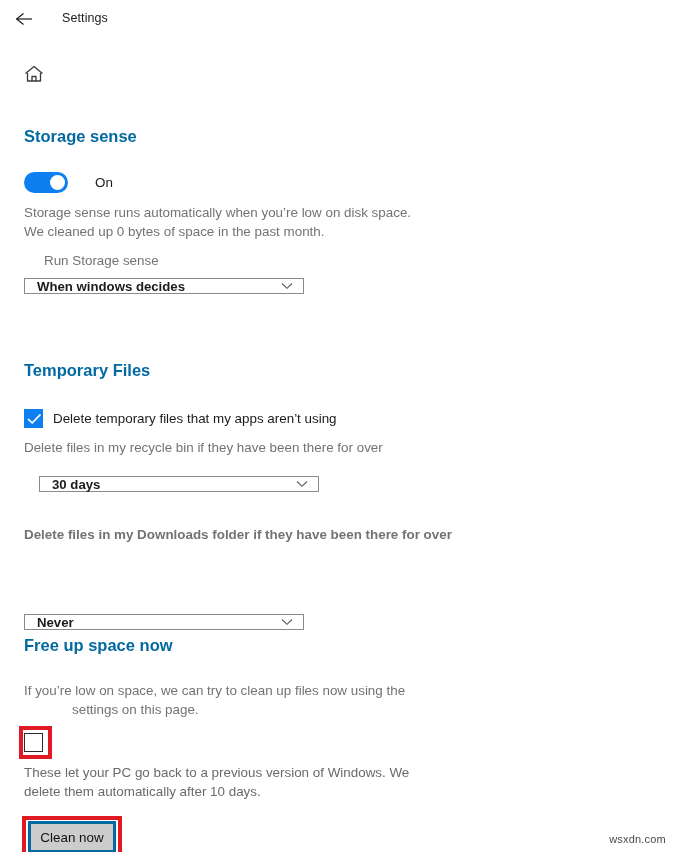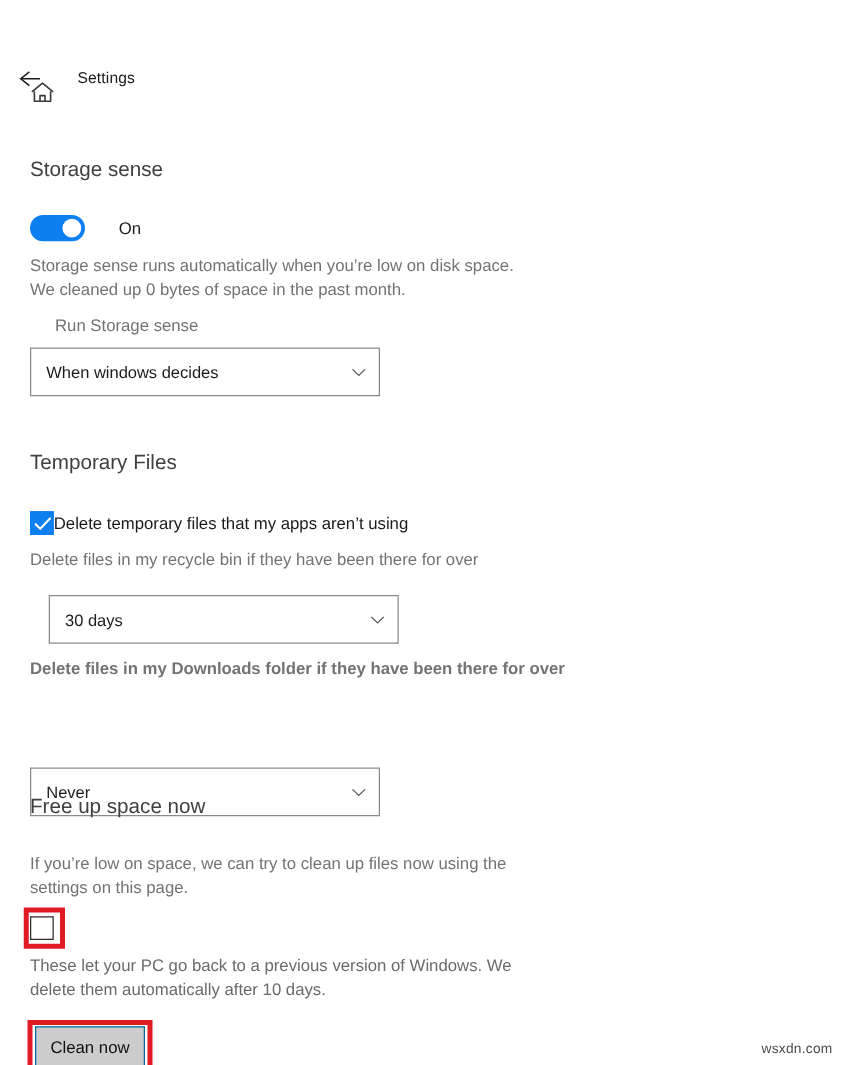--- a/index.html
+++ b/index.html
@@ -16,21 +16,20 @@
     color: #1a1a1a;
     -webkit-font-smoothing: antialiased;
   }
 
   
   .titlebar {
     position: absolute;
     top: 0; left: 0;
     width: 676px;
     height: 36px;
-    margin-top: 44px;
   }
   .back-arrow {
     position: absolute;
     left: 14px;
     top: 8px;
     width: 22px;
     height: 22px;
     display: flex;
     align-items: center;
     justify-content: center;
@@ -72,22 +71,22 @@
     white-space: nowrap;
   }
 
   
   .content { position: absolute; left: 0; top: 0; width: 676px; }
 
   .section-heading {
     position: absolute;
     left: 24px;
     font-size: 16.5px;
-    font-weight: 400;
-    color: #404040;
+    font-weight: 700;
+    color: #0369a1;
     letter-spacing: 0px;
     white-space: nowrap;
   }
   .body-text {
     position: absolute;
     left: 24px;
     font-size: 13.4px;
     line-height: 19px;
     color: #737373;
     white-space: nowrap;
@@ -125,25 +124,26 @@
     margin-left: 27px;
     font-size: 13.4px;
     color: #1b1b1b;
   }
 
   
   .combo {
     position: absolute;
     left: 24px;
     width: 280px;
-    height: 39px;
+    height: 16px;
     border: 1px solid #8a8a8a;
     background: #ffffff;
     box-sizing: border-box;
     cursor: pointer;
+    font-weight: bold;
   }
   .combo .combo-value {
     position: absolute;
     left: 12px;
     top: 50%;
     transform: translateY(-50%);
     font-size: 13.2px;
     color: #1b1b1b;
     white-space: nowrap;
   }
@@ -175,21 +175,21 @@
   .checkbox.checked {
     background: #0d7ff0;
     border: 1px solid #0d7ff0;
   }
   .checkbox.unchecked {
     background: #ffffff;
     border: 1.5px solid #2b2b2b;
   }
   .checkbox svg { position: absolute; left: 2px; top: 3px; }
   .check-label {
-    margin-left: 0;
+    margin-left: 10px;
     font-size: 13.4px;
     color: #1b1b1b;
     white-space: nowrap;
   }
 
   
   .redbox {
     position: absolute;
     border: 4px solid #e01b24;
     box-sizing: border-box;
@@ -197,21 +197,21 @@
   }
 
   
   .clean-btn {
     position: absolute;
     left: 28px;
     top: 821px;
     width: 88px;
     height: 32px;
     background: #cccccc;
-    border: 1px solid #0369a1;
+    border: 3px solid #0369a1;
     box-sizing: border-box;
     font-size: 13.4px;
     color: #111111;
     font-family: "Liberation Sans", sans-serif;
     cursor: pointer;
     display: flex;
     align-items: center;
     justify-content: center;
     padding: 0;
   }
@@ -303,21 +303,21 @@
     <span class="chev">
       <svg width="12" height="8" viewBox="0 0 12 8">
           <path d="M1 1.5 L6 6.3 L11 1.5" fill="none" stroke="#5a5a5a" stroke-width="1.1"></path>
         </svg>
     </span>
   </div>
 
   <div class="section-heading" style="top:636px;">Free up space now</div>
 
   <div class="body-text" style="top:681px;">If you’re low on space, we can try to clean up files now using the</div>
-  <div class="body-text" style="top:700px;">settings on this page.</div>
+  <div class="body-text" style="top:700px;margin-left:48px;">settings on this page.</div>
 
   <div class="check-row" style="top:733px;">
     <div class="checkbox unchecked"></div>
   </div>
   <div class="redbox" style="left:19px; top:726px; width:33px; height:33px;"></div>
 
   <div class="body-text muted" style="top:763px;">These let your PC go back to a previous version of Windows. We</div>
   <div class="body-text muted" style="top:782px;">delete them automatically after 10 days.</div>
 
   <button class="clean-btn">Clean now</button>

